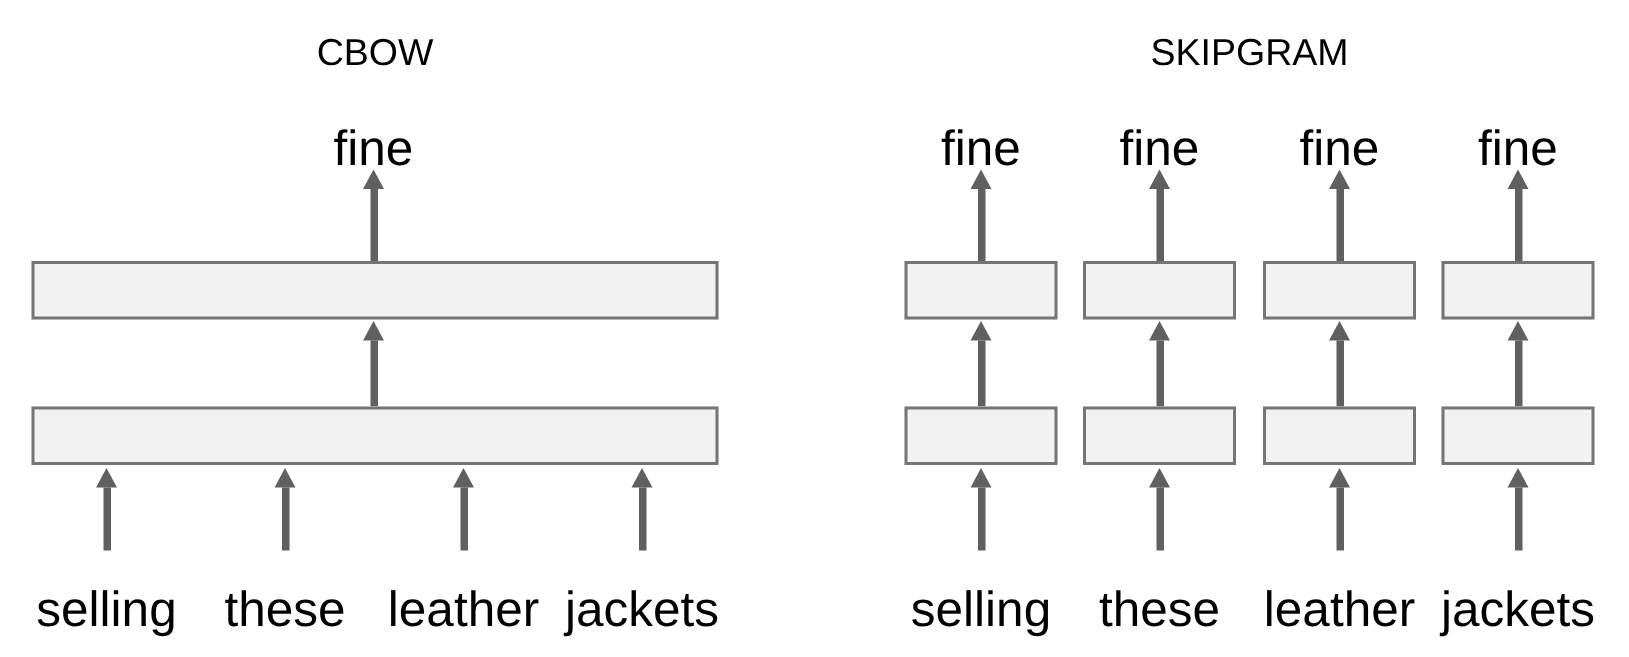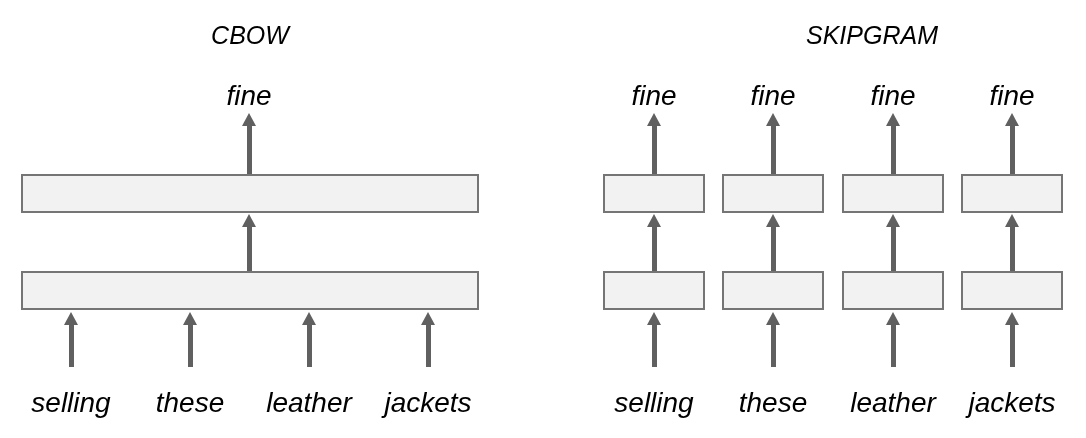--- a/index.html
+++ b/index.html
@@ -14,34 +14,33 @@
     background: var(--background);
     font-family: "Liberation Sans", sans-serif;
     color: var(--text);
   }
   .canvas {
     position: relative;
     width: 1086px;
     height: 438px;
     background: var(--background);
     overflow: hidden;
-    font-style: italic;
   }
   .diagram-title {
     position: absolute;
     transform: translateX(-50%);
     font-size: 25px;
     line-height: 1.15;
     white-space: nowrap;
     top: 21px;
   }
   .node-label {
     position: absolute;
     transform: translateX(-50%);
-    font-size: 28px;
+    font-size: 33px;
     line-height: 1.15;
     white-space: nowrap;
   }
   .out-label { top: 80px; }
   .in-label  { top: 387px; }
   .layer-box {
     position: absolute;
     box-sizing: border-box;
     background: var(--box-fill);
     border: 2px solid var(--box-border);
@@ -112,21 +111,21 @@
   <div class="arrow arrow-in" style="left:428px">
     <div class="arrow-head"></div>
     <div class="arrow-shaft"></div>
   </div>
 
   <div class="node-label in-label" style="left:71px">selling</div>
   <div class="node-label in-label" style="left:190px">these</div>
   <div class="node-label in-label" style="left:309px">leather</div>
   <div class="node-label in-label" style="left:428px">jackets</div>
 
-  <div class="diagram-title" style="left:872px">SKIPGRAM</div>
+  <div class="diagram-title" style="left:833px">SKIPGRAM</div>
 
   <div class="node-label out-label" style="left:654px">fine</div>
   <div class="node-label out-label" style="left:773px">fine</div>
   <div class="node-label out-label" style="left:893px">fine</div>
   <div class="node-label out-label" style="left:1012px">fine</div>
 
   <div class="arrow arrow-out" style="left:654px">
     <div class="arrow-head"></div>
     <div class="arrow-shaft"></div>
   </div>

